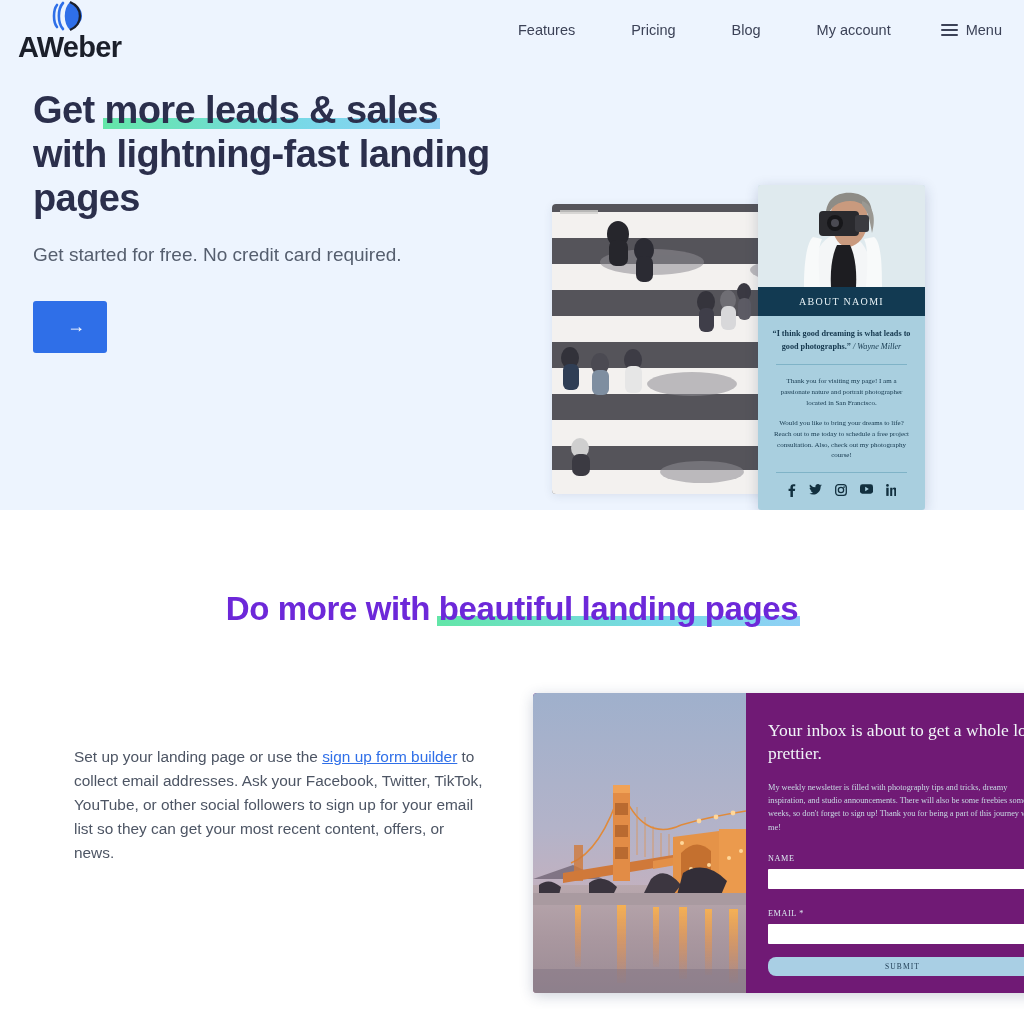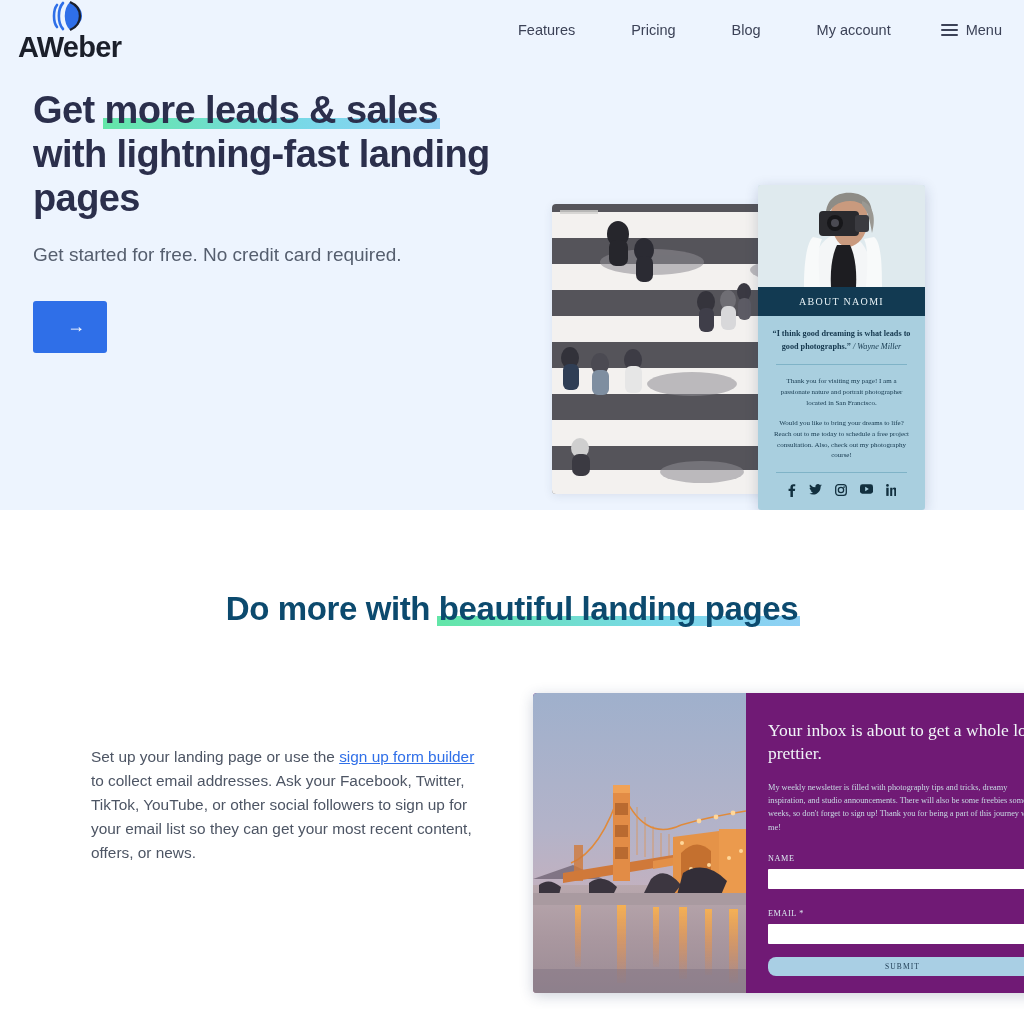--- a/index.html
+++ b/index.html
@@ -97,33 +97,33 @@
   .naomi-social {
     position: absolute; bottom: 13px; left: 0; right: 0;
     display: flex; justify-content: center; gap: 13px; color: #12303f;
   }
   .naomi-social svg { display: block; }
 
   
   .section2 { background: #fff; padding-top: 80px; position: relative; height: 499px; }
   .sec2-title {
     text-align: center; font-size: 33px; font-weight: 700;
-    color: #0c4a6e; letter-spacing: -0.4px;
+    color: #6d28d9; letter-spacing: -0.4px;
   }
   .sec2-title .hl::after { bottom: 2px; height: 10px; }
 
   .feature-row { margin-top: 55px; position: relative; }
   .feature-copy { position: absolute; left: 33px; top: 45px; width: 450px; }
   .feature-head { display: flex; align-items: center; gap: 15px; }
   .feature-icon { width: 27px; height: 27px; flex: none; }
   .feature-title {
     font-size: 23px; font-weight: 700; color: #232741; letter-spacing: -0.3px;
   }
   .feature-text {
-    margin-top: 17px; margin-left: 58px; font-size: 15.4px;
+    margin-top: 17px; margin-left: 41px; font-size: 15.4px;
     line-height: 1.56; color: #4d5564;
   }
   .feature-text a { color: #2f6fe8; text-decoration: underline; cursor: pointer; }
 
   
   .lp-card {
     position: absolute; left: 533px; top: 10px; width: 528px; height: 300px;
     background: #701a75; border-radius: 4px; overflow: hidden;
     box-shadow: 0 3px 14px rgba(30,50,90,.22);
     display: flex;

